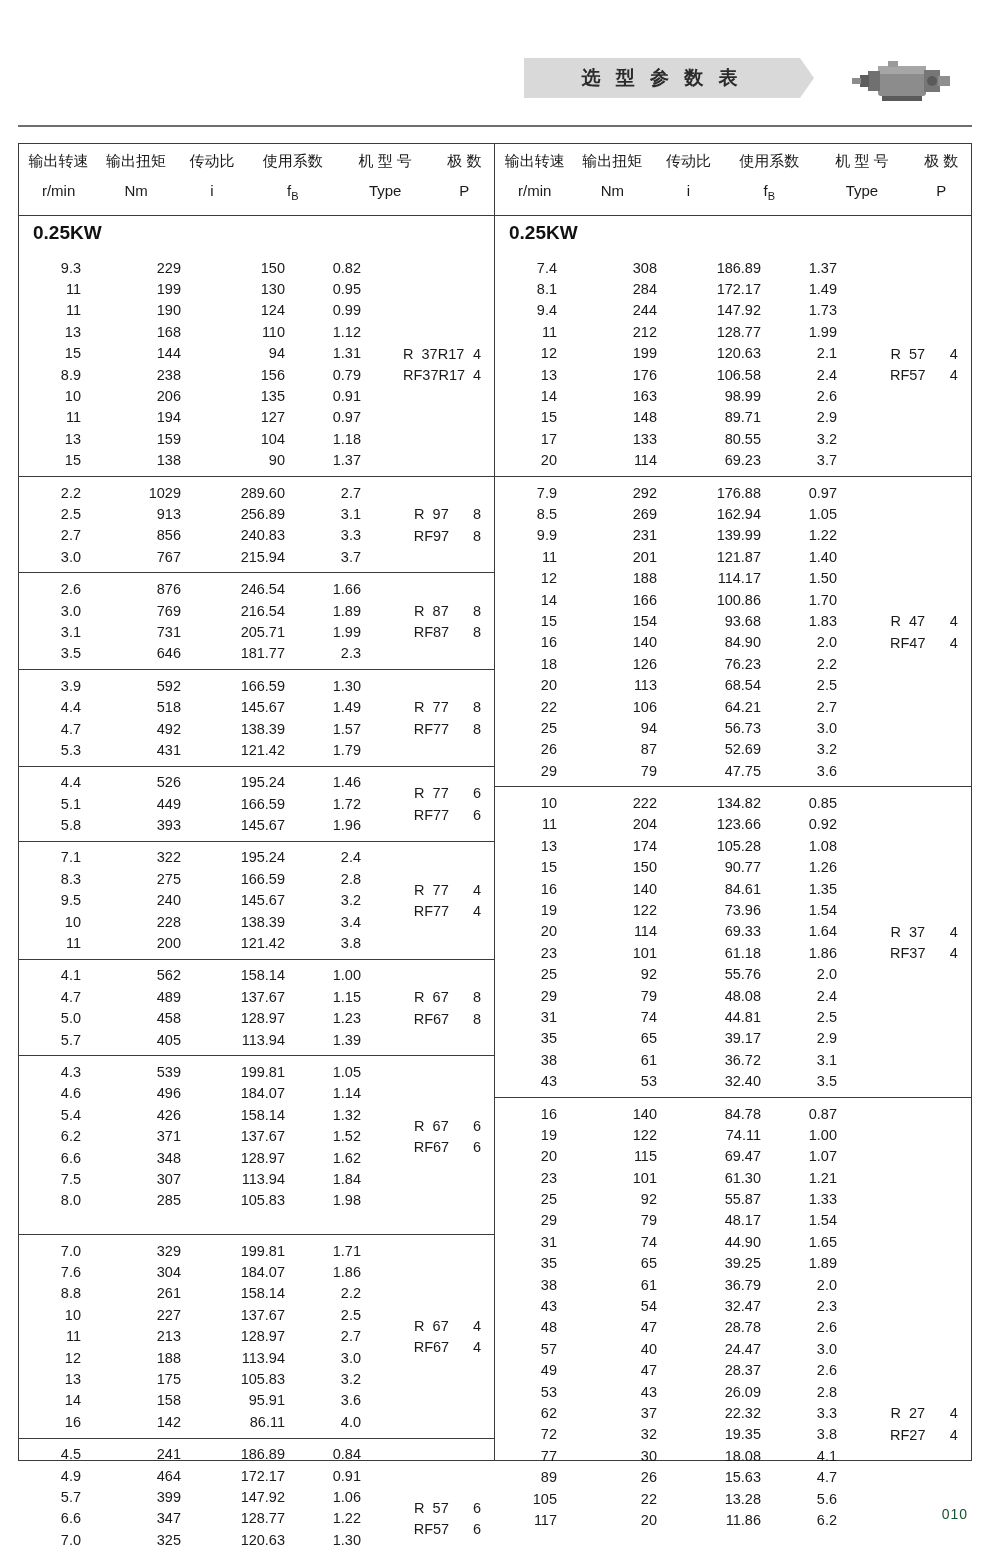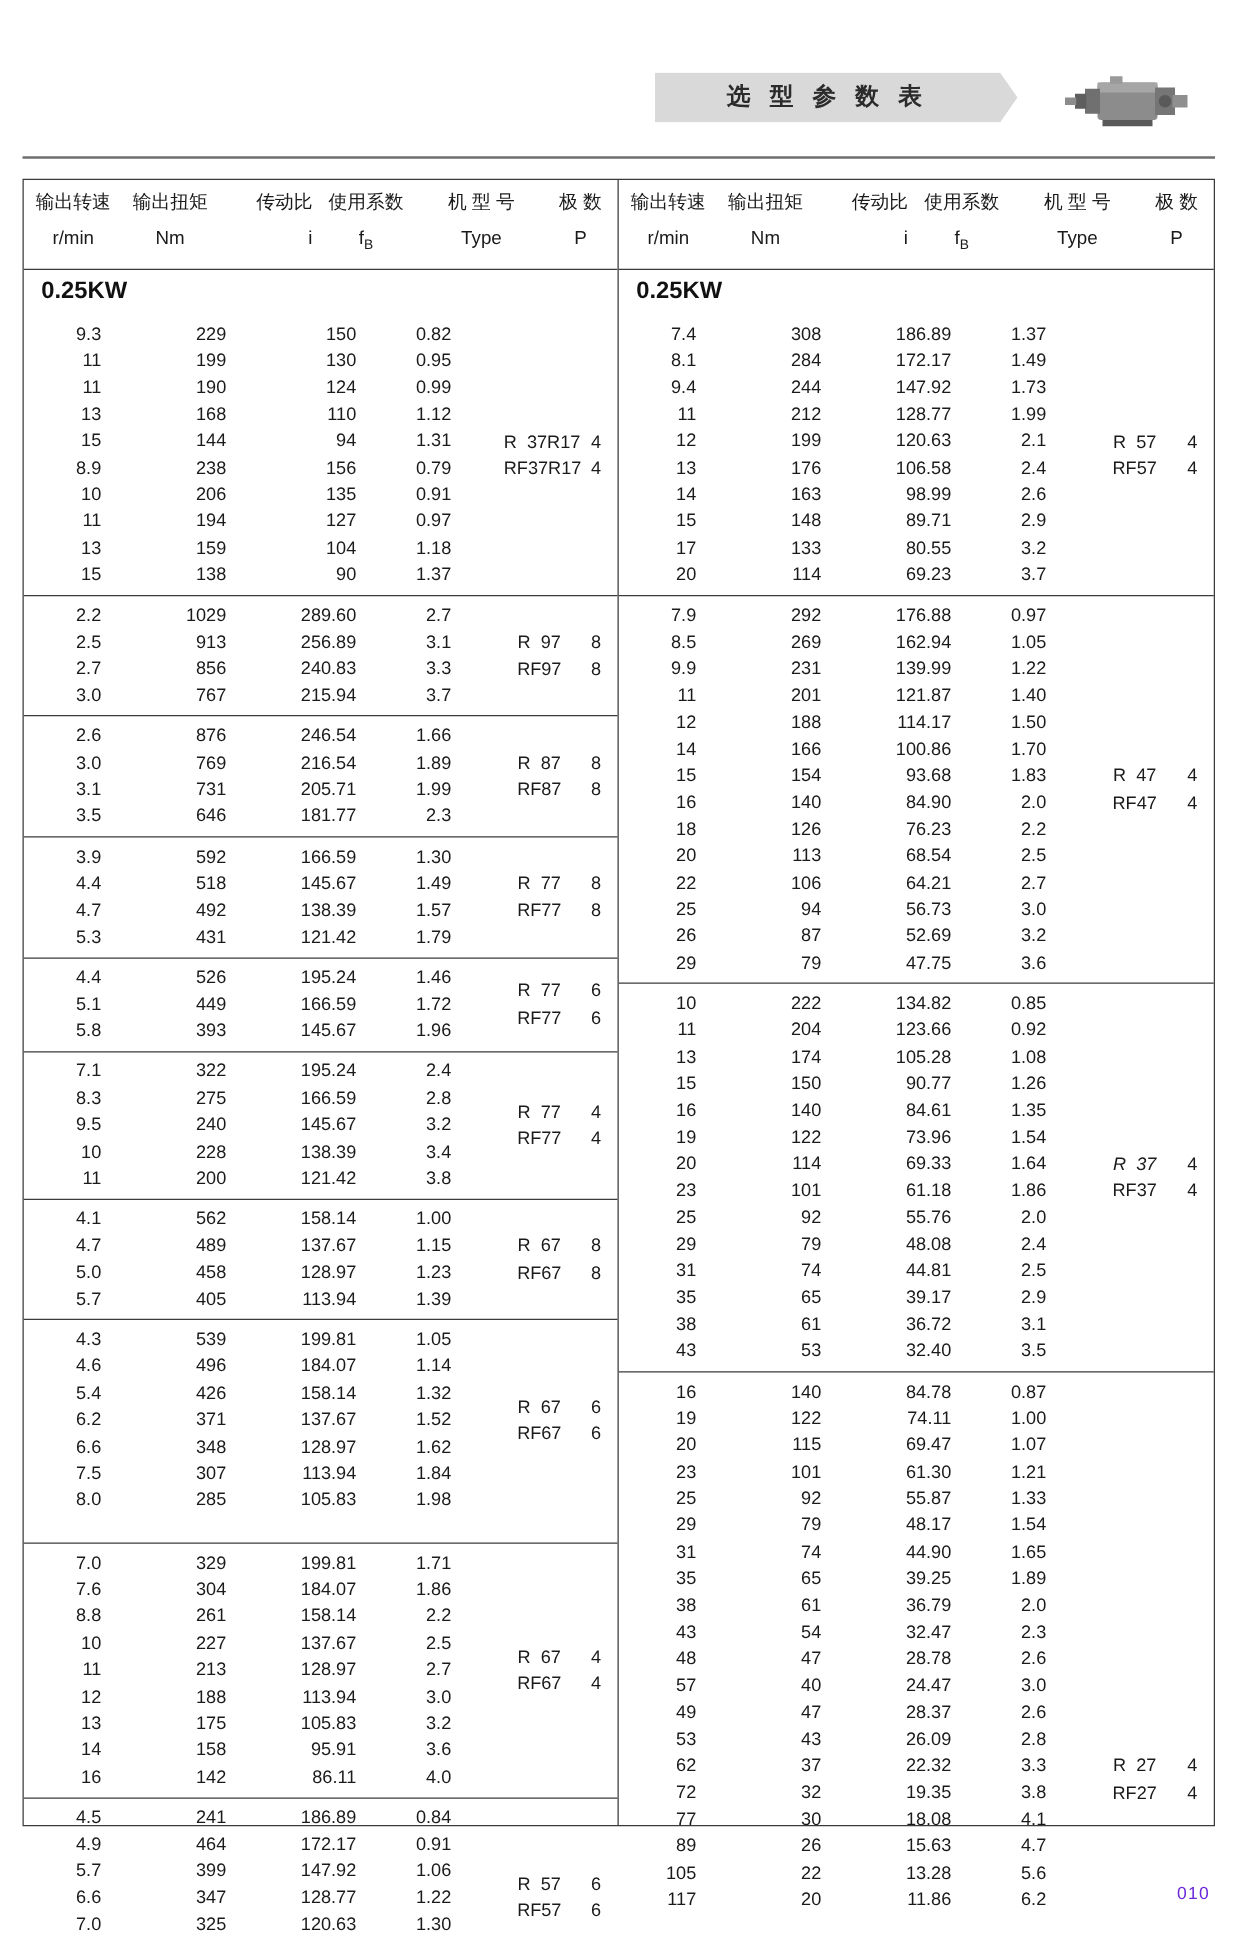--- a/index.html
+++ b/index.html
@@ -98,21 +98,21 @@
   .colhead .hrow.r1 { top: 8px; }
   .colhead .hrow.r2 { top: 38px; }
   .hc {
     text-align: center;
     font-size: 15px;
     color: #1a1a1a;
   }
   .hc.cn { letter-spacing: 0px; }
   .w-speed { width: 96px; }
   .w-torque { width: 92px; }
-  .w-ratio { width: 92px; text-align: right; }
+  .w-ratio { width: 92px; }
   .w-fb { width: 104px; }
   .w-type { width: 120px; }
   .w-p { width: 72px; }
   .sub { font-size: 11px; vertical-align: sub; }
 
   
   .kw-row {
     height: 36px;
     box-sizing: border-box;
     position: relative;
@@ -170,21 +170,21 @@
     font-size: 14.5px;
     color: #1a1a1a;
     white-space: pre;
   }
 
   .page-no {
     position: absolute;
     right: 22px;
     bottom: 28px;
     font-size: 14px;
-    color: #6d28d9;
+    color: #14532d;
     letter-spacing: 1px;
   }
 </style>
 </head>
 <body>
 
 <div class="header">
   <div class="header-banner"></div>
   <div class="header-title">选 型 参 数 表</div>
   <div class="motor-icon">
@@ -980,21 +980,21 @@
                 <div class="cell c-fb">3.1</div>
               </div>
               <div class="drow">
                 <div class="cell c-speed">43</div>
                 <div class="cell c-torque">53</div>
                 <div class="cell c-ratio">32.40</div>
                 <div class="cell c-fb">3.5</div>
               </div>
             </div>
             <div class="type-block">
-              <div class="type-line" style="top: 131.4px; font-style: italic;">R  37</div>
+              <div class="type-line" style="top: 131.4px;">R  37</div>
               <div class="type-line" style="top: 152.8px;">RF37</div>
             </div>
             <div class="p-block">
               <div class="p-line" style="top: 131.4px;">4</div>
               <div class="p-line" style="top: 152.8px;">4</div>
             </div>
           </div>
         </div>
         <div class="group last" style="padding-top: 5px; padding-bottom: 5px;">
           <div class="group-inner">

